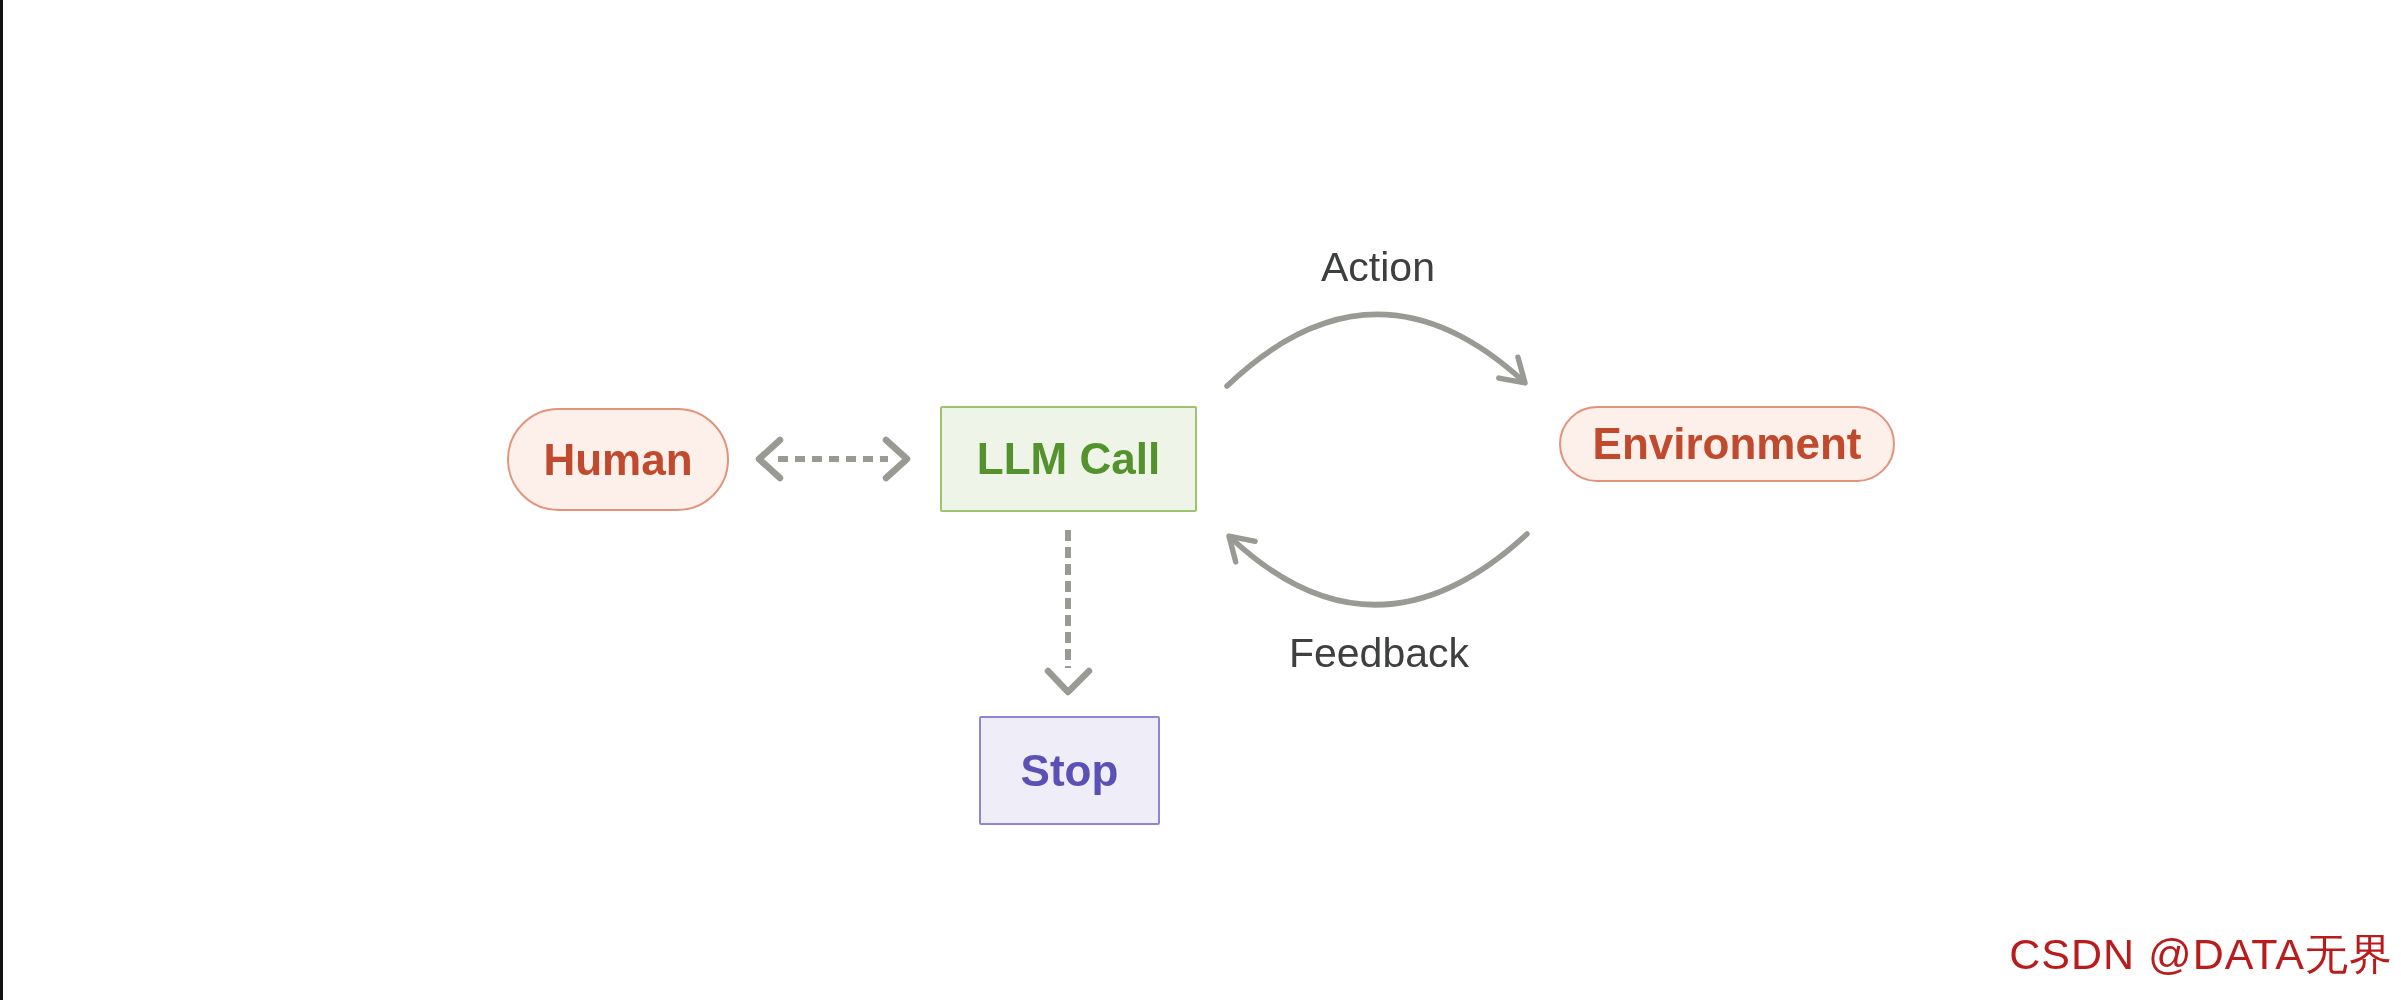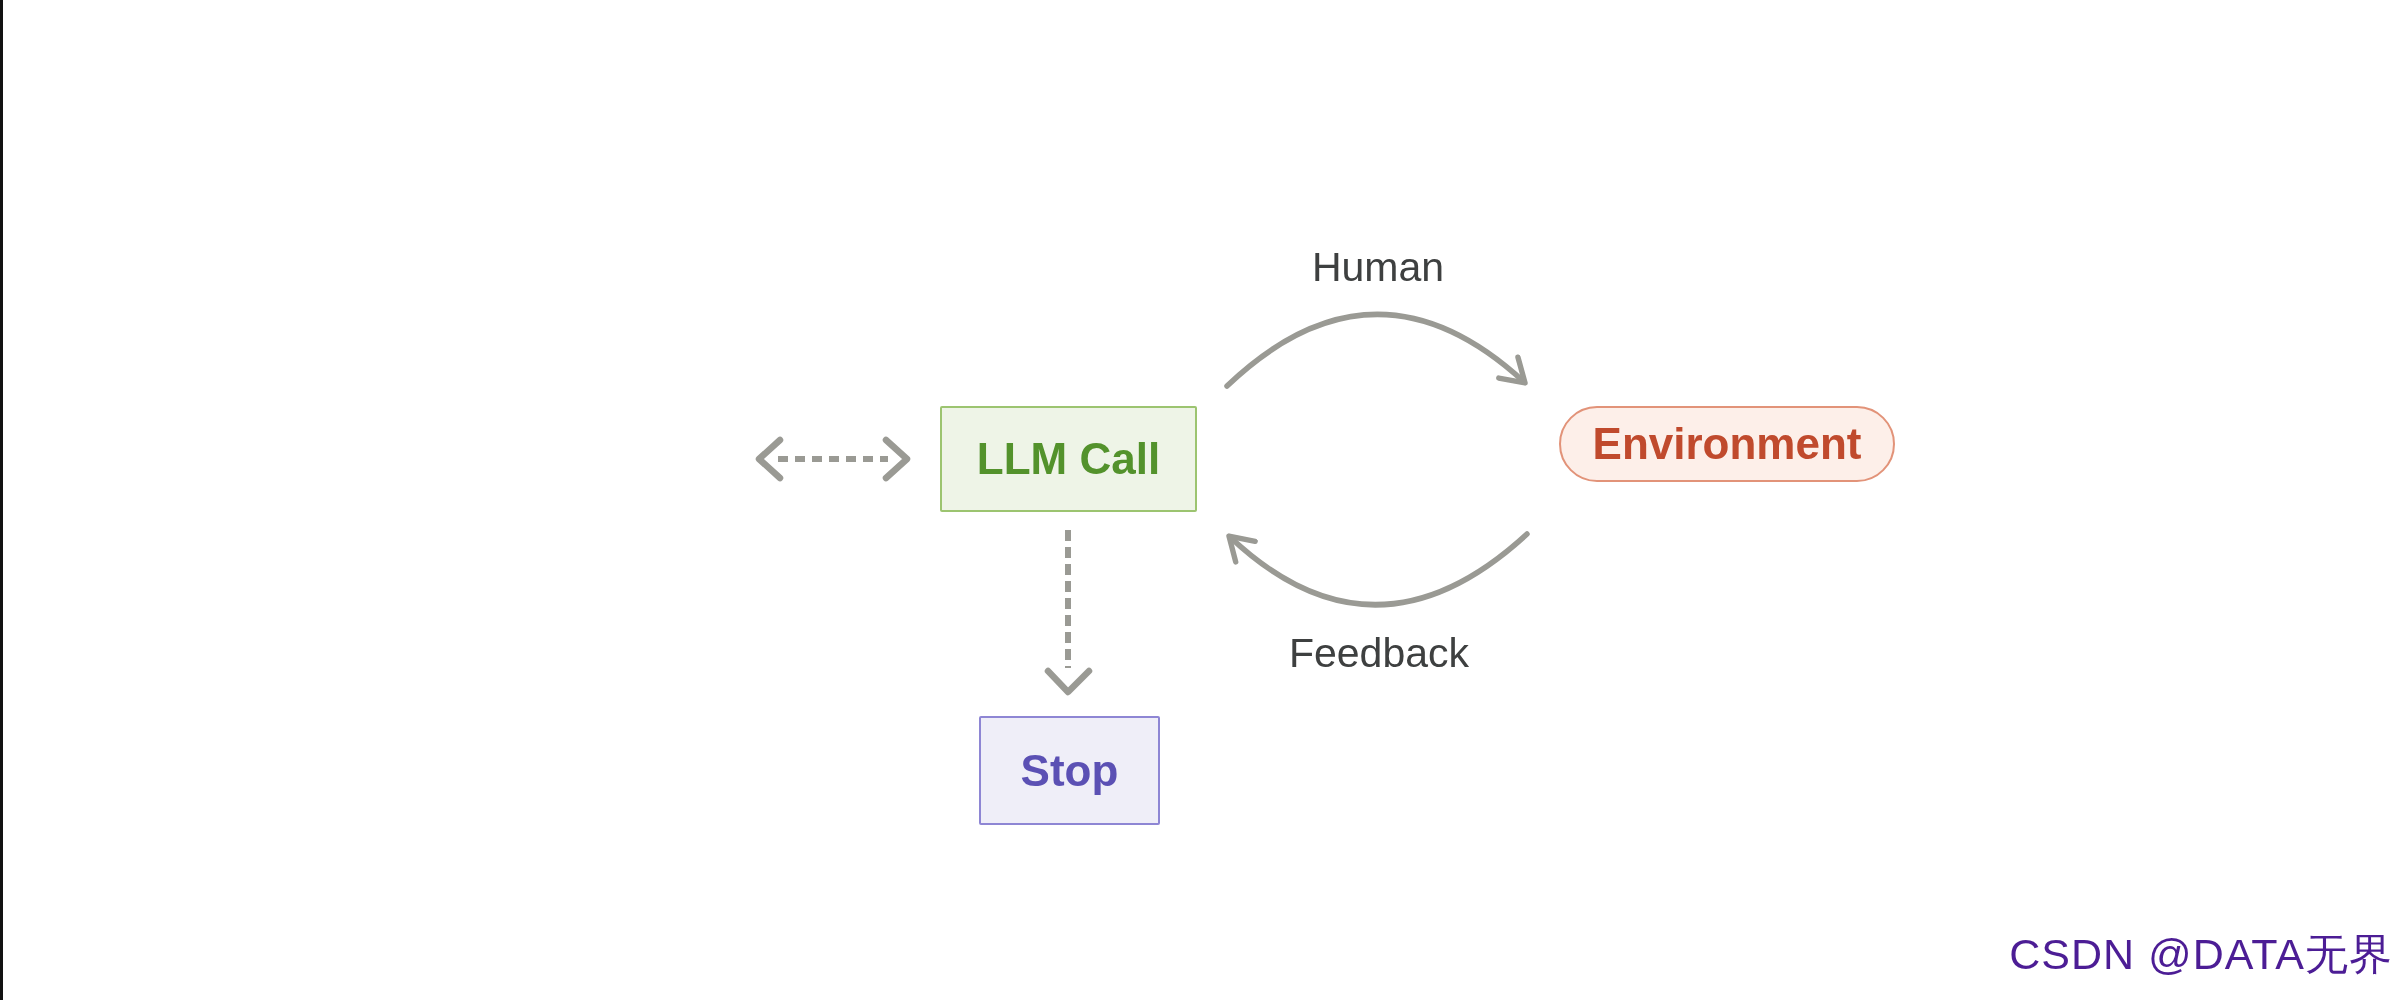--- a/index.html
+++ b/index.html
@@ -95,32 +95,35 @@
     
     <path d="M 1527 534 Q 1375 674 1230 537" fill="none" stroke="#9a9a94" stroke-width="5.5" stroke-linecap="round" marker-end="url(#open-arrowhead)" style="stroke: rgb(154, 154, 148);"></path>
 
     
     <g>
       <line x1="1068" y1="530" x2="1068" y2="668" stroke="#9a9a94" stroke-width="6" stroke-dasharray="11 6" style="stroke: rgb(154, 154, 148);"></line>
       <polyline points="1048,671 1068,692 1089,671" fill="none" stroke="#9a9a94" stroke-width="6.5" stroke-linecap="round" stroke-linejoin="round" style="stroke: rgb(154, 154, 148);"></polyline>
     </g>
   </svg>
 
+  <div class="node node-pill node-human" style="background-color: rgb(253, 239, 233); border-color: rgb(226, 147, 121); color: rgb(192, 74, 45);">
+    <span>Human</span>
+  </div>
 
   <div class="node node-rect node-llm-call" style="background-color: rgb(238, 244, 231); border-color: rgb(156, 196, 112); color: rgb(83, 146, 44);">
     <span>LLM Call</span>
   </div>
 
   <div class="node node-pill node-environment" style="background-color: rgb(253, 239, 233); border-color: rgb(226, 147, 121); color: rgb(192, 74, 45);">
     <span>Environment</span>
   </div>
 
   <div class="node node-rect node-stop" style="background-color: rgb(239, 238, 248); border-color: rgb(142, 134, 212); color: rgb(91, 80, 180);">
     <span>Stop</span>
   </div>
 
-  <div class="edge-label edge-label-action" style="color: rgb(62, 64, 64);">Human</div>
+  <div class="edge-label edge-label-action" style="color: rgb(62, 64, 64);">Action</div>
 
   <div class="edge-label edge-label-feedback" style="color: rgb(62, 64, 64);">Feedback</div>
 
-  <div class="watermark" style="color: #4c1d95;">CSDN @DATA无界</div>
+  <div class="watermark" style="color: #b91c1c;">CSDN @DATA无界</div>
 
 </div>
 
 </body></html>

